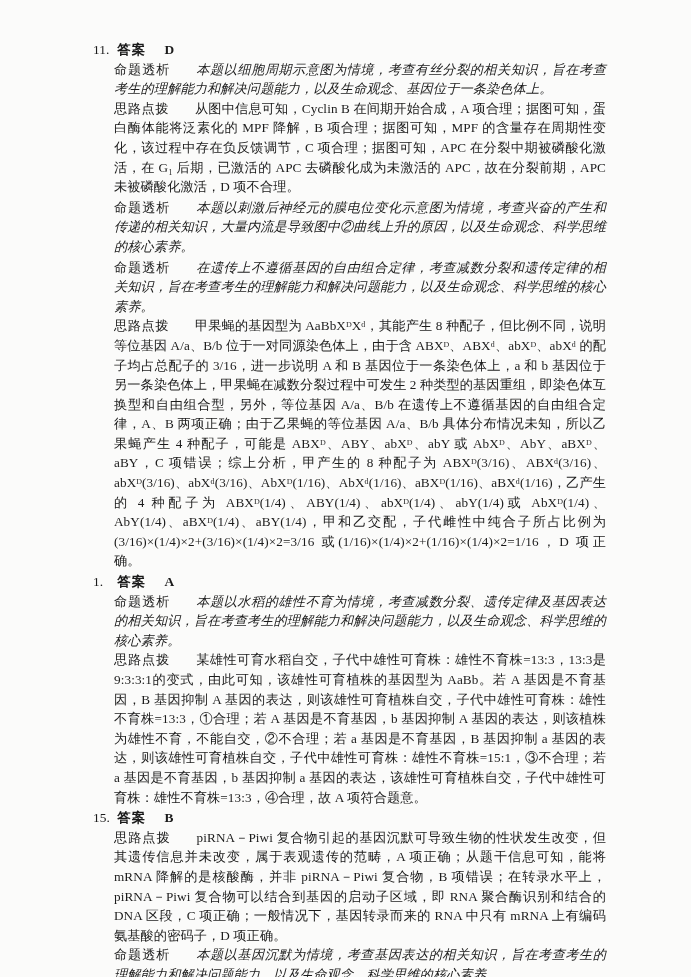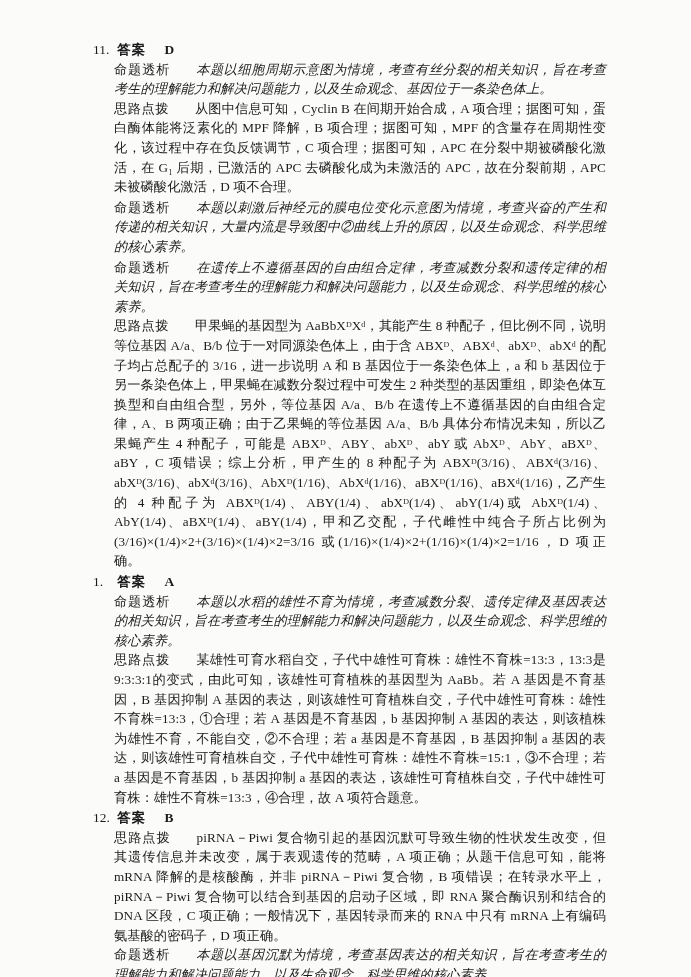--- a/index.html
+++ b/index.html
@@ -79,21 +79,21 @@
       <span class="item-num">1.</span>
       <span class="answer-label">答案</span>
       <span class="answer-letter">A</span>
     </div>
     <p class="para"><span class="para-label">命题透析</span><span class="analysis-text">本题以水稻的雄性不育为情境，考查减数分裂、遗传定律及基因表达的相关知识，旨在考查考生的理解能力和解决问题能力，以及生命观念、科学思维的核心素养。</span></p>
     <p class="para"><span class="para-label">思路点拨</span><span class="tips-text">某雄性可育水稻自交，子代中雄性可育株：雄性不育株=13:3，13:3是9:3:3:1的变式，由此可知，该雄性可育植株的基因型为 AaBb。若 A 基因是不育基因，B 基因抑制 A 基因的表达，则该雄性可育植株自交，子代中雄性可育株：雄性不育株=13:3，①合理；若 A 基因是不育基因，b 基因抑制 A 基因的表达，则该植株为雄性不育，不能自交，②不合理；若 a 基因是不育基因，B 基因抑制 a 基因的表达，则该雄性可育植株自交，子代中雄性可育株：雄性不育株=15:1，③不合理；若 a 基因是不育基因，b 基因抑制 a 基因的表达，该雄性可育植株自交，子代中雄性可育株：雄性不育株=13:3，④合理，故 A 项符合题意。</span></p>
   </div>
 
   <div class="item">
     <div class="item-head">
-      <span class="item-num">12.</span>
+      <span class="item-num">15.</span>
       <span class="answer-label">答案</span>
       <span class="answer-letter">B</span>
     </div>
     <p class="para"><span class="para-label">思路点拨</span><span class="tips-text">piRNA－Piwi 复合物引起的基因沉默可导致生物的性状发生改变，但其遗传信息并未改变，属于表观遗传的范畴，A 项正确；从题干信息可知，能将 mRNA 降解的是核酸酶，并非 piRNA－Piwi 复合物，B 项错误；在转录水平上，piRNA－Piwi 复合物可以结合到基因的启动子区域，即 RNA 聚合酶识别和结合的 DNA 区段，C 项正确；一般情况下，基因转录而来的 RNA 中只有 mRNA 上有编码氨基酸的密码子，D 项正确。</span></p>
     <p class="para"><span class="para-label">命题透析</span><span class="analysis-text">本题以基因沉默为情境，考查基因表达的相关知识，旨在考查考生的理解能力和解决问题能力，以及生命观念、科学思维的核心素养。</span></p>
   </div>
 
   <div class="footer">— 3 —</div>
 
 </div>

